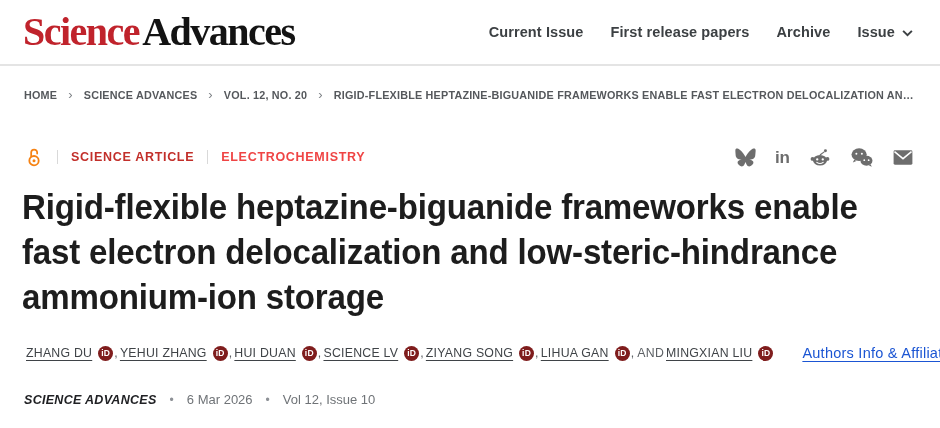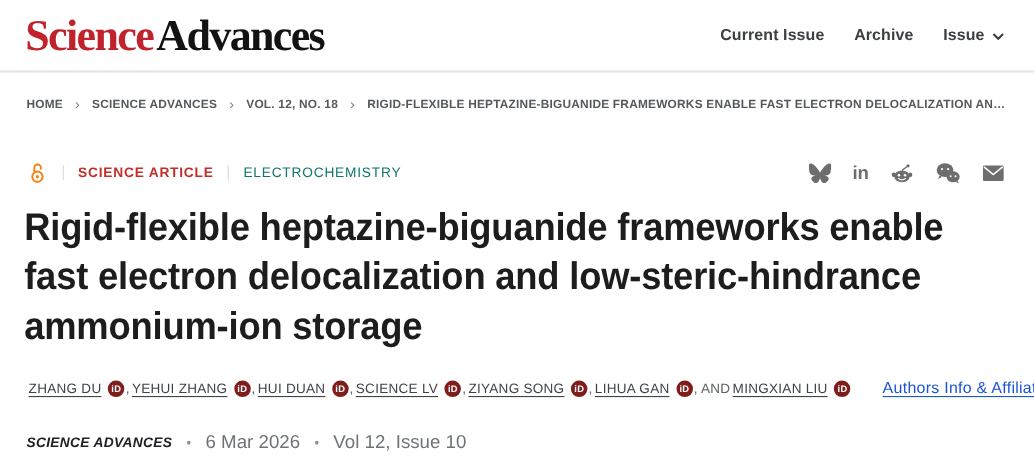--- a/index.html
+++ b/index.html
@@ -24,21 +24,21 @@
                 white-space:nowrap; overflow:hidden; }
   .crumb { cursor:pointer; }
   .crumb.current { cursor:default; overflow:hidden; text-overflow:ellipsis; }
   .crumb-sep { color:#7d8186; font-weight:400; font-size:13px; flex:none; }
 
   
   .meta-bar { display:flex; justify-content:space-between; align-items:center; margin:44px 26px 0 24px; }
   .meta-left { display:flex; align-items:center; }
   .meta-divider { width:1px; height:14px; background:#d9d9d9; margin:0 13px; }
   .type-label { font-size:12.5px; font-weight:700; letter-spacing:.7px; color:#c22f2a; cursor:pointer; }
-  .subject-label { font-size:12.5px; font-weight:400; letter-spacing:.7px; color:#0f766e; cursor:pointer; }
+  .subject-label { font-size:12.5px; font-weight:700; letter-spacing:.7px; color:#ef4444; cursor:pointer; }
   .share { display:flex; align-items:center; gap:19px; color:#6d6d6d; }
   .share span { cursor:pointer; display:inline-flex; align-items:center; }
   .linkedin-glyph { font-size:17px; font-weight:700; color:#6d6d6d; letter-spacing:0; line-height:1; }
 
   
   .title { margin:16px 24px 0 22px; font-weight:700; color:#1d1d1d; font-size:35px;
            line-height:45px; letter-spacing:-.2px; transform:scaleX(.945);
            transform-origin:left top; width:980px; }
 
   
@@ -50,49 +50,50 @@
   .orcid { display:inline-flex; align-items:center; justify-content:center;
            width:15px; height:15px; border-radius:50%; background:#7f1d1d; color:#fff;
            font-size:8.5px; font-weight:700; margin:0 1px 0 6px; cursor:pointer; flex:none; }
   .authors-info { margin-left:28px; font-size:14.5px; color:#1b55d3;
                   text-decoration:underline; text-underline-offset:3px; cursor:pointer; }
 
   
   .pub-info { display:flex; align-items:center; gap:13px; margin:31px 24px 0 24px; }
   .journal-name { font-size:12.5px; font-weight:700; font-style:italic; color:#202124; letter-spacing:.3px; }
   .dot { color:#8d9196; font-size:12px; }
-  .pub-gray { font-size:17px; color:#6f7377; }
+  .pub-gray { font-size:13px; color:#6f7377; }
 </style>
 </head>
 <body>
 
 <div class="page">
 
   <div class="header">
     <div class="logo">
       <span class="sci">Science</span><span class="adv">Advances</span>
     </div>
     <div class="nav">
       <span class="nav-item">Current Issue</span>
+      <span class="nav-item">First release papers</span>
       <span class="nav-item">Archive</span>
       <span class="nav-item">
         <span>Issue</span>
         <svg width="11" height="7" viewBox="0 0 12 8">
             <path d="M1 1l5 5 5-5" fill="none" stroke="currentColor" stroke-width="2.2"></path>
           </svg>
       </span>
     </div>
   </div>
 
   <div class="breadcrumb">
     <span class="crumb">HOME</span>
     <span class="crumb-sep">›</span>
     <span class="crumb">SCIENCE ADVANCES</span>
     <span class="crumb-sep">›</span>
-    <span class="crumb">VOL. 12, NO. 18</span>
+    <span class="crumb">VOL. 12, NO. 20</span>
     <span class="crumb-sep">›</span>
     <span class="crumb current">RIGID-FLEXIBLE HEPTAZINE-BIGUANIDE FRAMEWORKS ENABLE FAST ELECTRON DELOCALIZATION AND LOW…</span>
   </div>
 
   <div class="meta-bar">
     <div class="meta-left">
       <svg width="20" height="22" viewBox="0 0 24 26">
         <path d="M8.6 12V7.6a3.6 3.6 0 0 1 7.2 0v1.2" fill="none" stroke="#f68212" stroke-width="2.1" stroke-linecap="round"></path>
         <circle cx="12" cy="17.4" r="5.6" fill="none" stroke="#f68212" stroke-width="2.2"></circle>
         <circle cx="12" cy="17.4" r="1.8" fill="#f68212"></circle>

